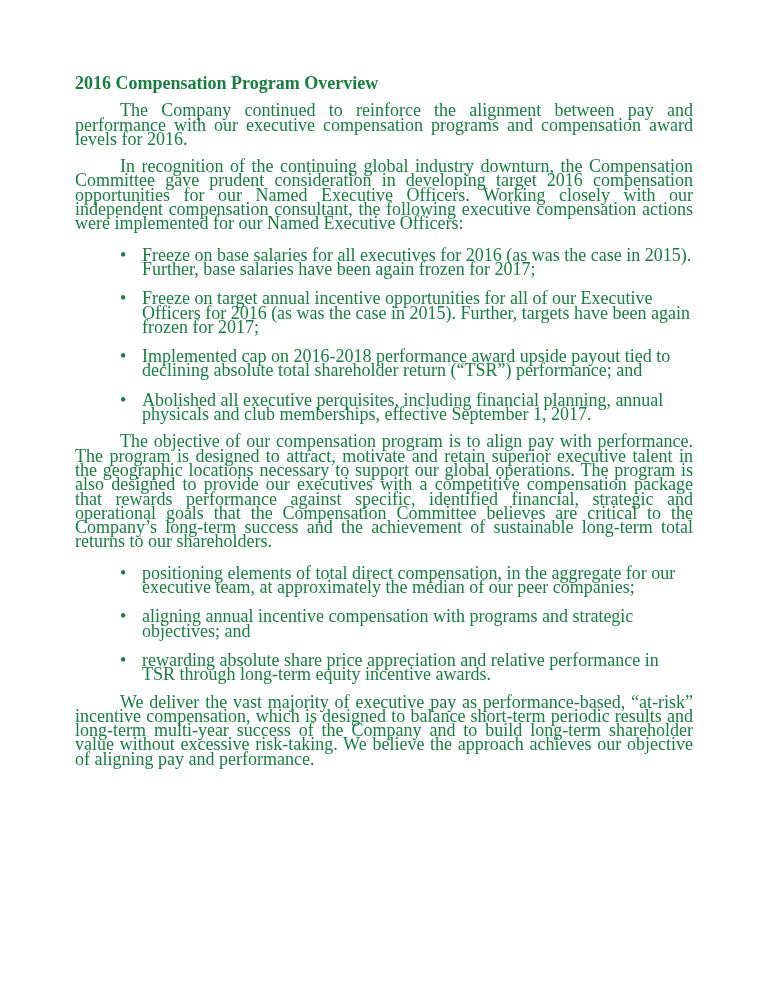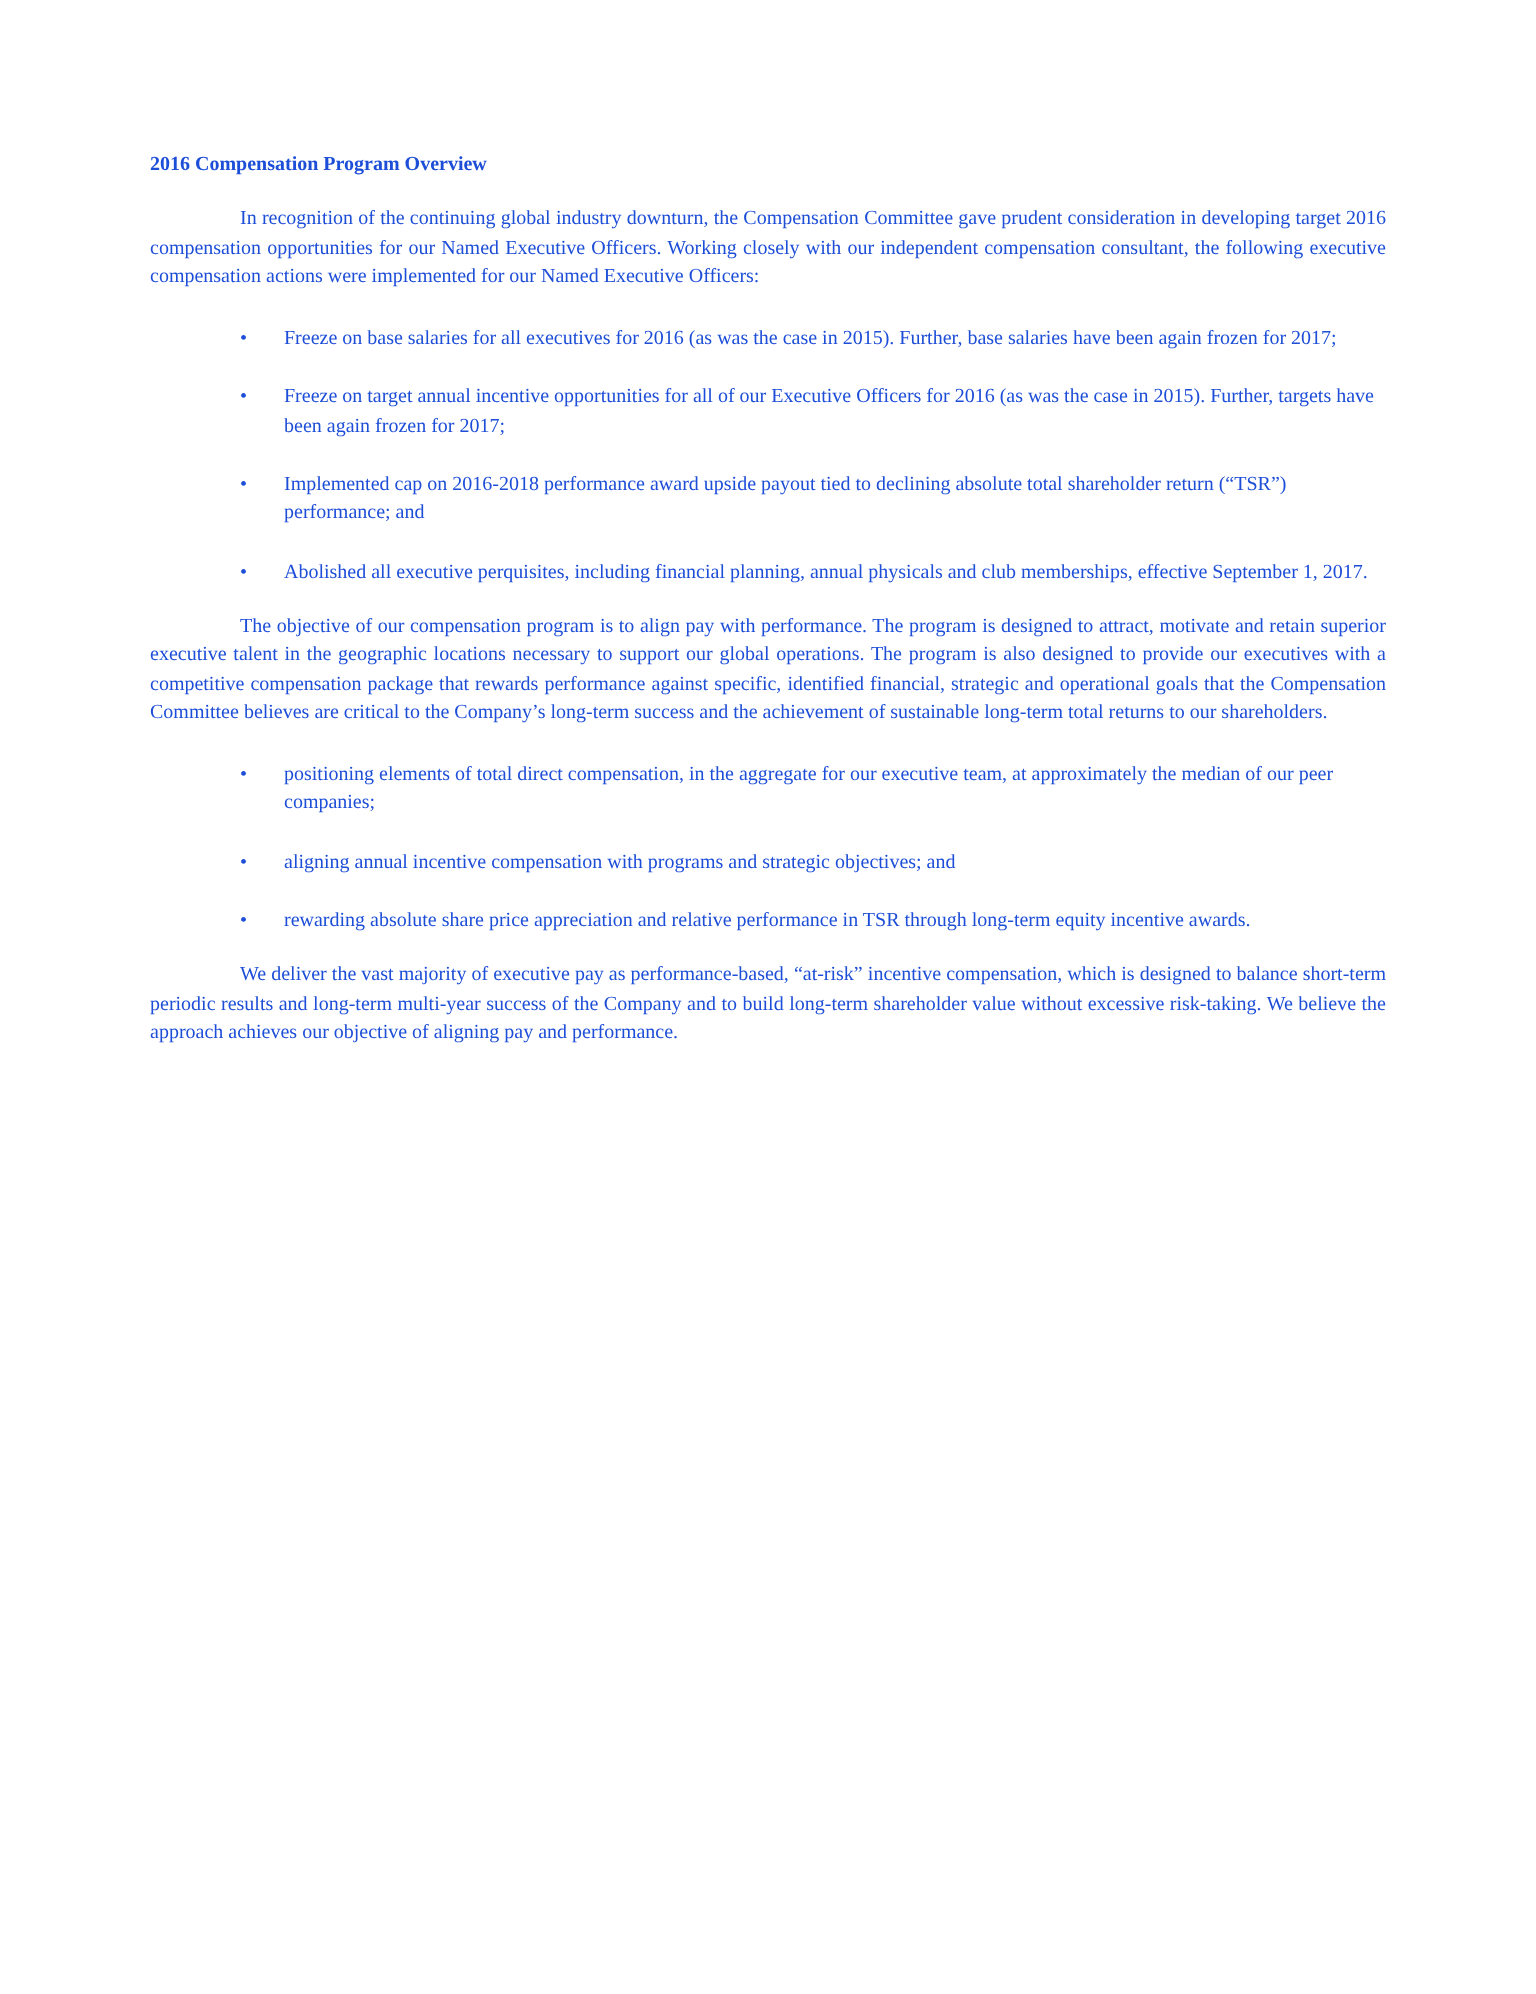--- a/index.html
+++ b/index.html
@@ -5,23 +5,23 @@
   html, body {
     margin: 0;
     padding: 0;
     background: #ffffff;
   }
   .page {
     position: relative;
     width: 768px;
     height: 769px;
     background: #ffffff;
-    color: #1d4ed8;
+    color: #15803d;
     font-family: "Liberation Serif", "DejaVu Serif", serif;
-    font-size: 10px;
+    font-size: 18px;
     line-height: 14.3px;
     overflow: hidden;
   }
   .content {
     position: absolute;
     left: 75px;
     right: 75px;
     top: 76px;
   }
   .heading {
@@ -66,20 +66,21 @@
   }
 </style>
 </head>
 <body>
 
 <div class="page">
   <div class="content">
 
     <div class="heading first">2016 Compensation Program Overview</div>
 
+    <p class="para">The Company continued to reinforce the alignment between pay and performance with our executive compensation programs and compensation award levels for 2016.</p>
 
     <p class="para">In recognition of the continuing global industry downturn, the Compensation Committee gave prudent consideration in developing target 2016 compensation opportunities for our Named Executive Officers. Working closely with our independent compensation consultant, the following executive compensation actions were implemented for our Named Executive Officers:</p>
 
     <ul class="bullets">
       <li>
         <span class="bullet">•</span>
         <span class="li-text">Freeze on base salaries for all executives for 2016 (as was the case in 2015). Further, base salaries have been again frozen for 2017;</span>
       </li>
       <li>
         <span class="bullet">•</span>

